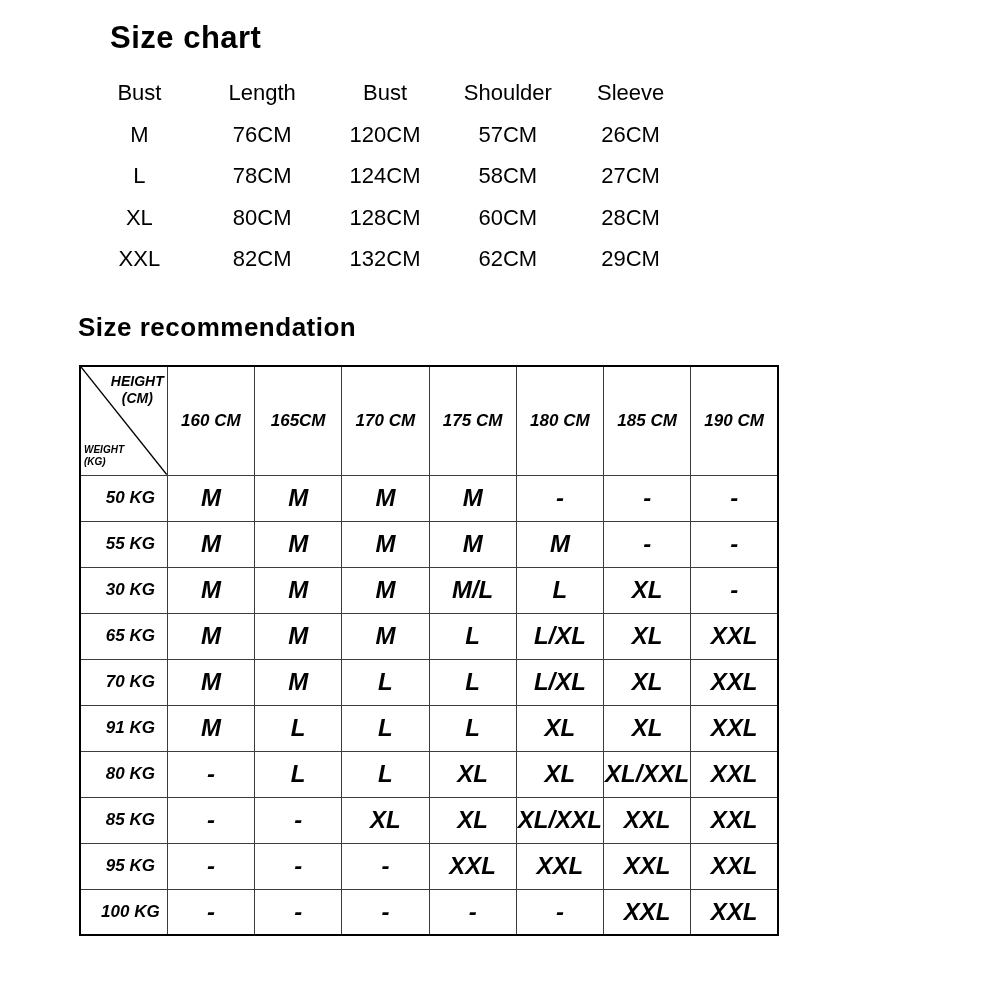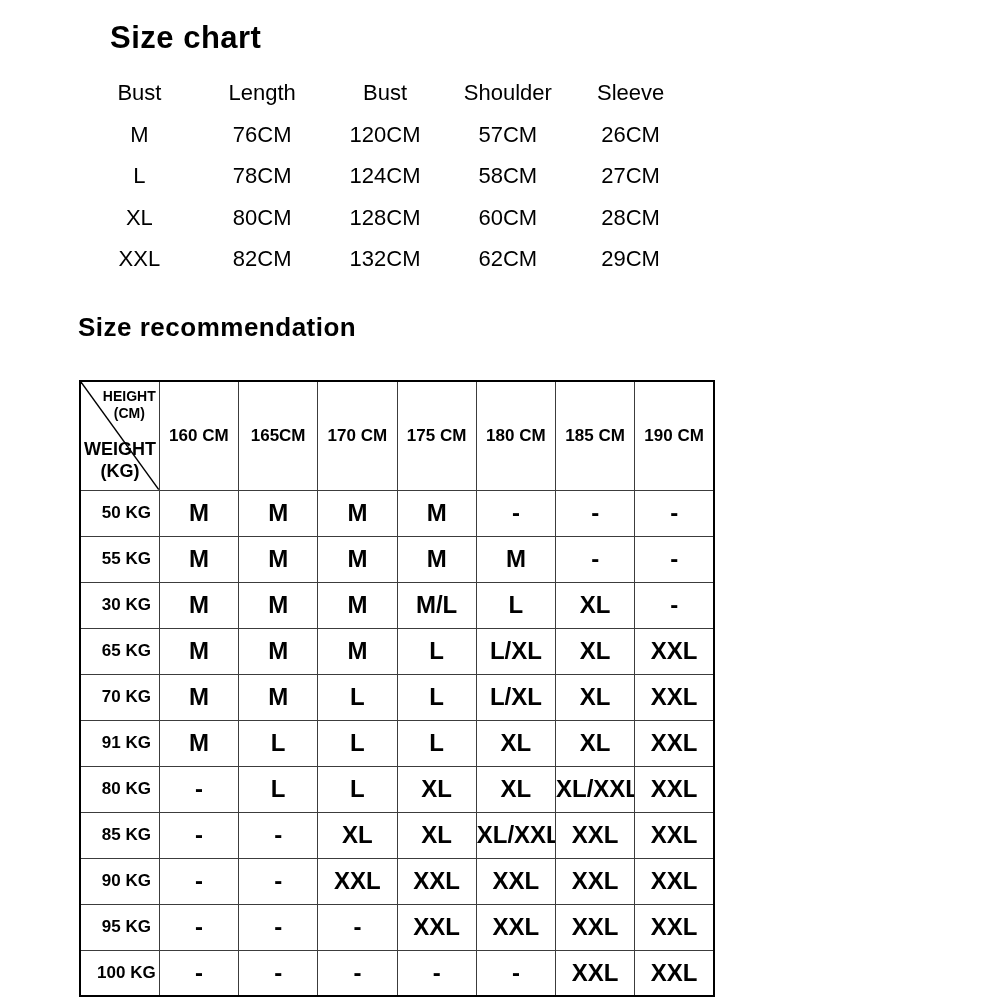--- a/index.html
+++ b/index.html
@@ -12,38 +12,38 @@
   .sc-table { position:absolute; left:78px; top:72px; width:614px;
               border-collapse:collapse; table-layout:fixed; }
   .sc-table th, .sc-table td { width:20%; text-align:center; vertical-align:middle;
               font-size:22px; font-weight:normal; padding:0; }
   .sc-table thead tr { height:42px; }
   .sc-table tbody tr { height:41.5px; }
 
   
   .rec-title { position:absolute; left:78px; top:312px;
                font-size:26px; font-weight:bold; letter-spacing:0.5px; }
-  .rec-table { position:absolute; left:79px; top:380px; width:636px;
+  .rec-table { position:absolute; left:79px; top:365px; width:700px;
                border-collapse:collapse; table-layout:fixed;
-               border:2px solid #000; }
+               border:2px solid #000;font-style:italic; }
   .rec-table th, .rec-table td { border:1px solid #3c3c3c; text-align:center;
                vertical-align:middle; padding:0; overflow:hidden; }
   .rec-table thead tr { height:109px; }
   .rec-table tbody tr { height:46px; }
   .rec-table thead th { font-size:17px; font-weight:bold; }
   .rec-table tbody th { font-size:17px; font-weight:bold;padding-left:13px; }
   .rec-table tbody td { font-size:24px; font-weight:bold; }
 
   
   .corner { position:relative; }
   .corner svg { position:absolute; left:0; top:0; width:100%; height:100%; display:block; }
   .corner-height { position:absolute; top:6px; right:3px; text-align:center;
                    font-size:14px; font-weight:bold; line-height:1.2; }
-  .corner-weight { position:absolute; bottom:7px; left:3px; text-align:center;
-                   font-size:18px; font-weight:bold; line-height:1.2; }
+  .corner-weight { position:absolute; bottom:7px; left:3px; text-align:left;
+                   font-size:10px; font-weight:bold; line-height:1.2; }
 </style>
 </head>
 <body>
 
 <h1 class="sc-title">Size chart</h1>
 
 <table class="sc-table">
   <thead>
     <tr>
       <th>Bust</th>
@@ -187,30 +187,20 @@
       <th>85 KG</th>
       <td>-</td>
       <td>-</td>
       <td>XL</td>
       <td>XL</td>
       <td>XL/XXL</td>
       <td>XXL</td>
       <td>XXL</td>
     </tr>
     <tr>
-      <th>90 KG</th>
-      <td>-</td>
-      <td>-</td>
-      <td>XXL</td>
-      <td>XXL</td>
-      <td>XXL</td>
-      <td>XXL</td>
-      <td>XXL</td>
-    </tr>
-    <tr>
       <th>95 KG</th>
       <td>-</td>
       <td>-</td>
       <td>-</td>
       <td>XXL</td>
       <td>XXL</td>
       <td>XXL</td>
       <td>XXL</td>
     </tr>
     <tr>

